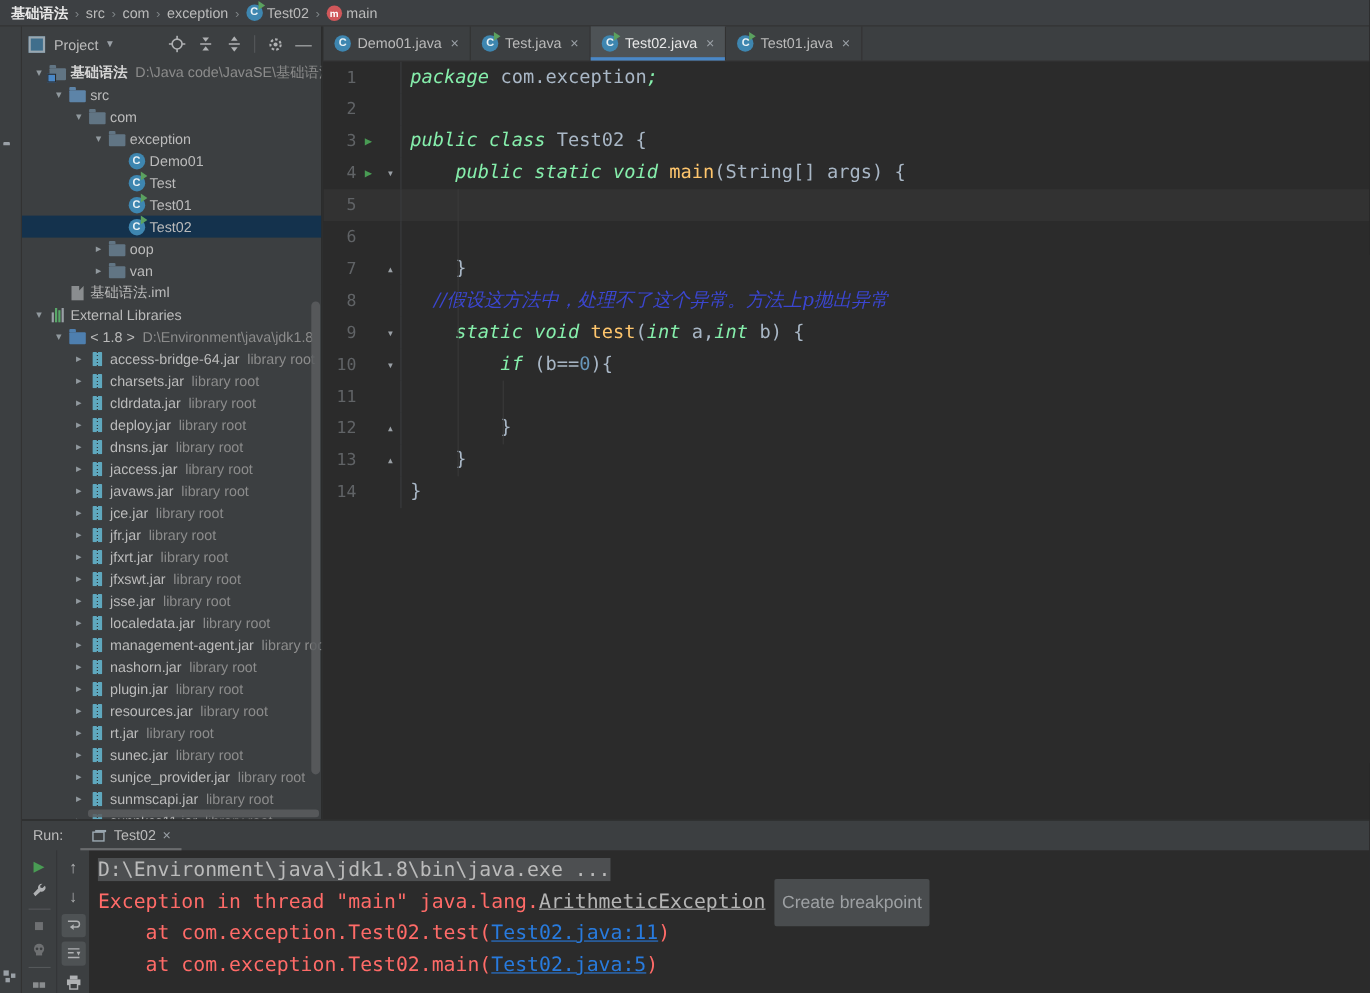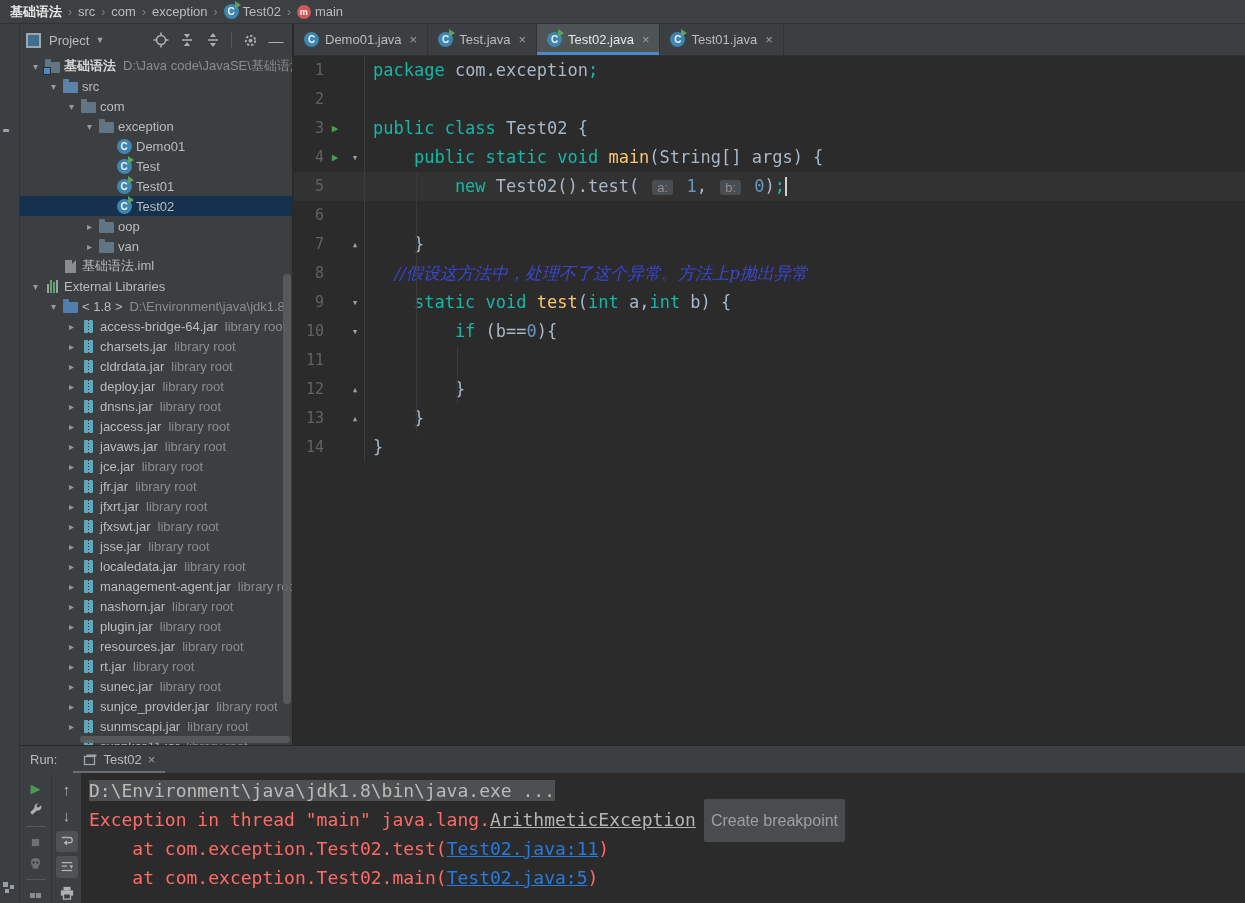--- a/index.html
+++ b/index.html
@@ -84,21 +84,21 @@
   .tab .tclose { color:#9AA0A6; font-size:13px; margin-left:2px; }
   .editor { position:absolute; left:0; top:32px; width:951px; height:689px; background:#2B2B2B;
     font-family:"DejaVu Sans Mono","Liberation Mono",monospace; font-size:17px; overflow:hidden; }
   .cl { display:flex; height:29px; line-height:29px; position:relative; }
   .cl.hl { background:#323232; }
   .lnum { width:30px; flex:none; text-align:right; color:#606366; font-size:15px; }
   .runcol { width:22px; flex:none; text-align:center; color:#499C54; font-size:11px; line-height:29px; }
   .foldcol { width:18px; flex:none; text-align:center; color:#9AA0A6; font-size:11px; line-height:29px; }
   .gutline { width:1px; flex:none; background:#3A3C3F; }
   .ctext { white-space:pre; padding-left:8px; color:#A9B7C6; }
-  .tk-k { color:#14b8a6; }
+  .tk-k { color:#86efac;font-style:italic; }
   .tk-p { color:#A9B7C6; }
   .tk-n { color:#6897BB; }
   .tk-m { color:#FFC66D; }
   .tk-c { color:#3B46D1; font-style:italic; font-family:"DejaVu Serif",serif; }
   .tk-h { background:#4A4D4F; color:#8C9093; border-radius:3px; padding:0 5px; font-size:13px;
     margin:0 3px; font-family:"Liberation Sans",sans-serif; font-style:normal; }
   .tk-kb { color:#CC7832; outline:2px solid #D93025; outline-offset:2px; }
   .caret { display:inline-block; width:2px; height:19px; background:#CFCFCF; vertical-align:text-bottom; }
   .iguide { position:absolute; width:1px; background:#3A3A3A; }
 
@@ -552,21 +552,20 @@
           <span class="runcol">▶</span>
           <span class="foldcol">▾</span>
           <span class="gutline"></span>
           <span class="ctext"><span class="tk-k">    public static void </span><span class="tk-m">main</span><span class="tk-p">(String[] args) {</span></span>
         </div>
         <div class="cl hl">
           <span class="lnum">5</span>
           <span class="runcol"></span>
           <span class="foldcol"></span>
           <span class="gutline"></span>
-          <span class="ctext"><span class="tk-k">        new </span><span class="tk-p">Test02().test( </span><span class="tk-h">a:</span><span class="tk-n"> 1</span><span class="tk-p">, </span><span class="tk-h">b:</span><span class="tk-n"> 0</span><span class="tk-p">)</span><span class="tk-k">;</span><span class="caret"></span></span>
         </div>
         <div class="cl">
           <span class="lnum">6</span>
           <span class="runcol"></span>
           <span class="foldcol"></span>
           <span class="gutline"></span>
           <span class="ctext"></span>
         </div>
         <div class="cl">
           <span class="lnum">7</span>

